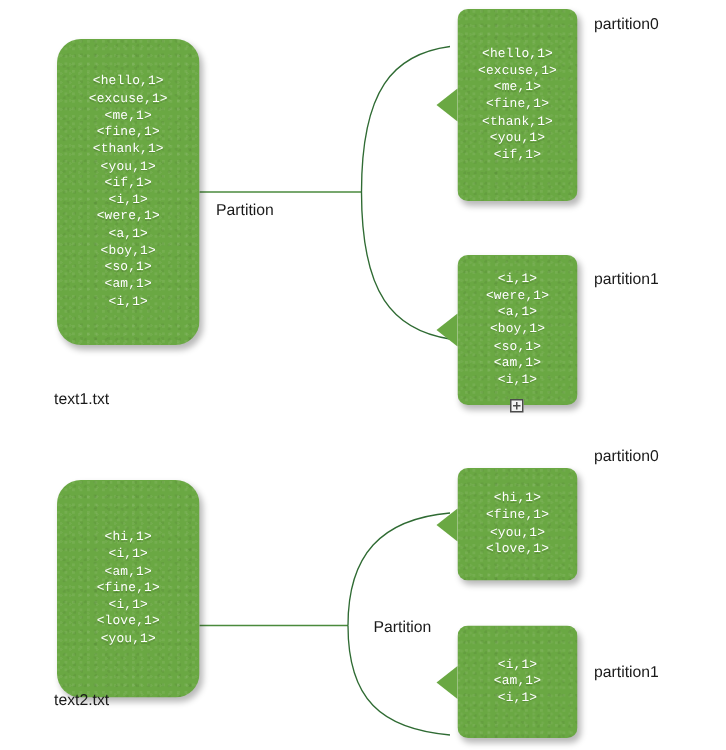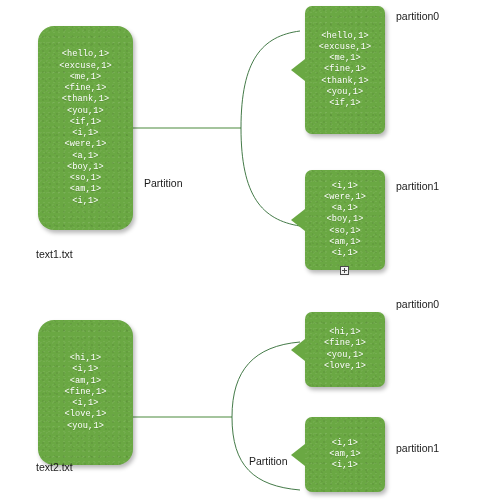--- a/index.html
+++ b/index.html
@@ -100,21 +100,20 @@
   .label.partition-name {
     font-size: 10.5px;
   }
 
   .label.file-name {
     font-size: 10.5px;
   }
 
   .label.edge-name {
     font-size: 10.5px;
-    margin-top: 43px;
   }
 
   
   .plus-handle {
     position: absolute;
     width: 9px;
     height: 9px;
     box-sizing: border-box;
     border: 1px solid #4a4a4a;
     background: #f2f2f2;
@@ -160,21 +159,21 @@
       <span class="token">&lt;i,1&gt;</span>
       <span class="token">&lt;were,1&gt;</span>
       <span class="token">&lt;a,1&gt;</span>
       <span class="token">&lt;boy,1&gt;</span>
       <span class="token">&lt;so,1&gt;</span>
       <span class="token">&lt;am,1&gt;</span>
       <span class="token">&lt;i,1&gt;</span>
     </div>
   </div>
 
-  <div class="label file-name" style="left:36px; top:248px;text-align:center;">text1.txt</div>
+  <div class="label file-name" style="left:36px; top:260px;text-align:center;">text1.txt</div>
 
   <div class="label edge-name" style="left:144px; top:134px;">Partition</div>
 
   <div class="node callout" style="left: 305px; top: 6px; width: 80px; height: 128px; --tail-top: 53px;">
     <div class="tokens">
       <span class="token">&lt;hello,1&gt;</span>
       <span class="token">&lt;excuse,1&gt;</span>
       <span class="token">&lt;me,1&gt;</span>
       <span class="token">&lt;fine,1&gt;</span>
       <span class="token">&lt;thank,1&gt;</span>

